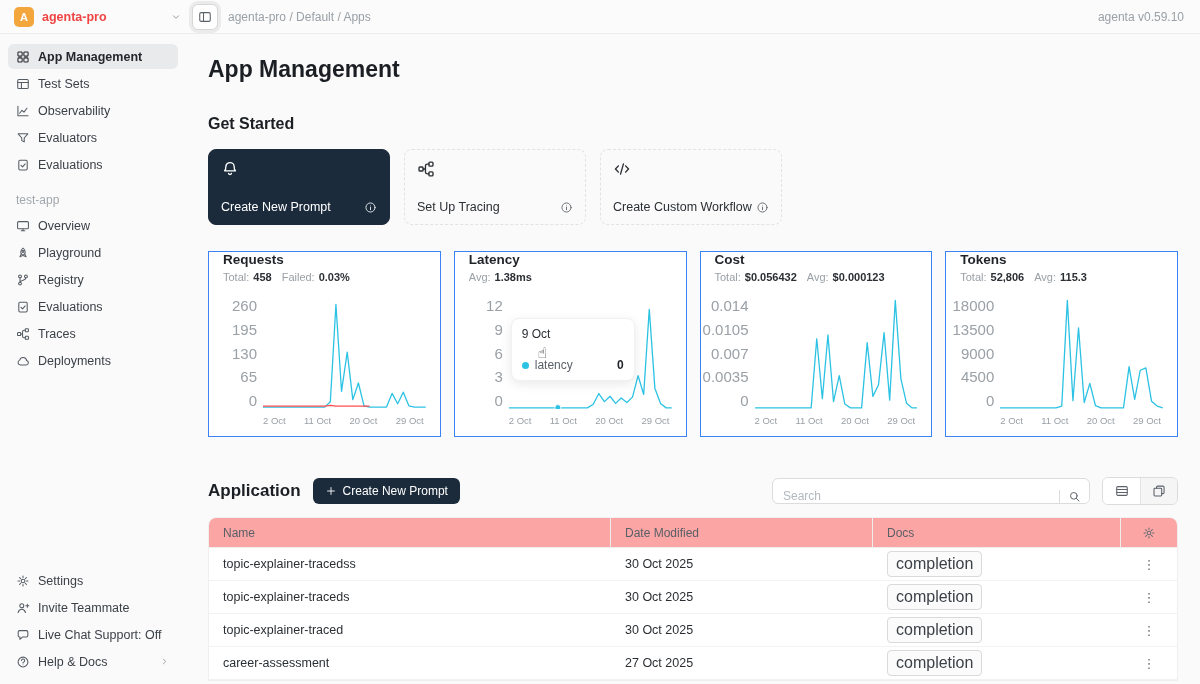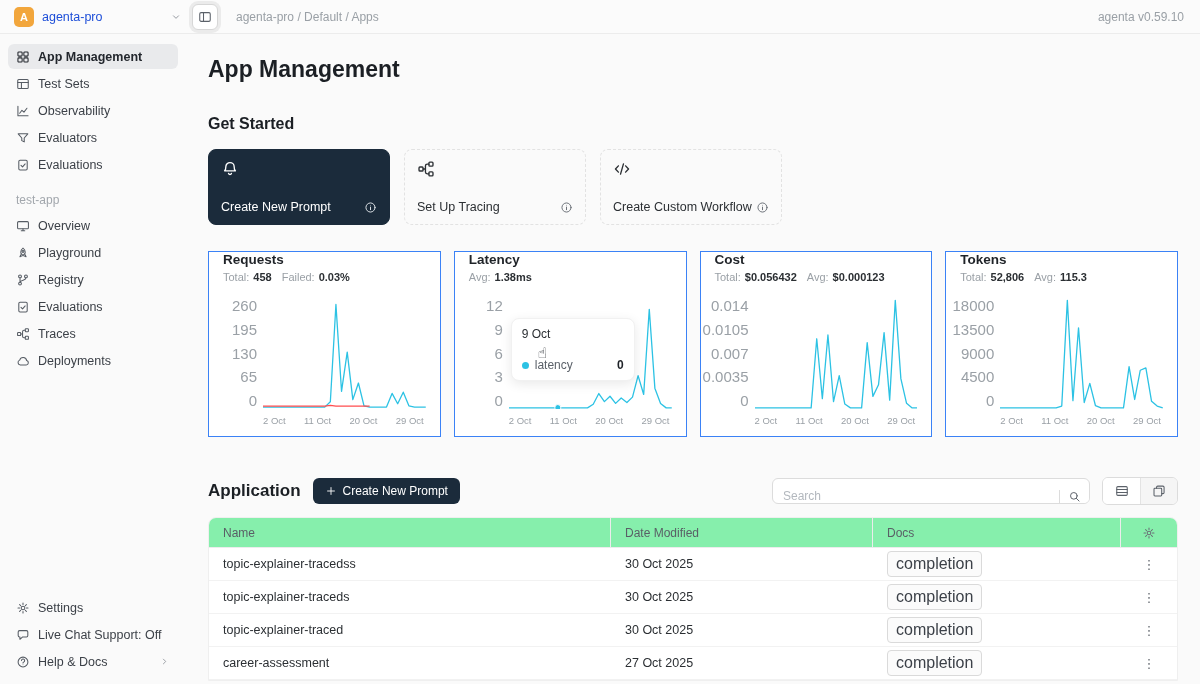--- a/index.html
+++ b/index.html
@@ -6,24 +6,24 @@
   html,body{width:1200px;height:684px;overflow:hidden}
   body{font-family:"Liberation Sans","DejaVu Sans",sans-serif;background:#fafafa;color:#23272d}
   button{font-family:inherit;border:none;background:none;cursor:pointer;color:inherit}
   input{font-family:inherit;outline:none;border:none;background:transparent}
   .icon-svg{width:1em;height:1em;display:block}
 
   
   .topbar{height:34px;display:flex;align-items:center;padding:0 16px 0 14px;background:#fbfbfb;border-bottom:1px solid #ececec;gap:10px}
   .ws{display:flex;align-items:center;gap:8px;width:168px;cursor:pointer}
   .avatar{width:20px;height:20px;border-radius:5px;background:var(--avatar-orange,#f2a63c);color:#fff;font-size:11px;font-weight:700;display:flex;align-items:center;justify-content:center}
-  .ws-name{font-size:12.5px;font-weight:400;color:#1d4ed8}
+  .ws-name{font-size:12.5px;font-weight:700;color:#ef4444}
   .ws-chev{margin-left:auto;font-size:12px;color:#8a8f96;display:flex}
   .panel-btn{width:26px;height:26px;border:1px solid #d7d7d7;border-radius:6px;background:#fff;box-shadow:0 0 0 3px #ebebeb;display:flex;align-items:center;justify-content:center;font-size:14px;color:#5b6169}
-  .breadcrumb{font-size:12px;color:#9aa0a6;margin-left:8px;cursor:pointer}
+  .breadcrumb{font-size:12px;color:#9aa0a6;margin-left:0;cursor:pointer}
   .spacer{flex:1}
   .version{font-size:12px;color:#9aa0a6}
 
   
   .layout{display:flex;height:650px}
   .sidebar{width:186px;padding:10px 8px 10px;display:flex;flex-direction:column;flex-shrink:0}
   .side-list{display:flex;flex-direction:column;gap:2px}
   .side-item{display:flex;align-items:center;gap:8px;height:25px;padding:0 8px;border-radius:6px;color:#3c4148;font-size:12.5px;cursor:pointer;white-space:nowrap}
   .side-item.active{background:#e9eaec;font-weight:600;color:#23272d}
   .side-icon{font-size:14px;color:#565c64;display:flex}
@@ -80,21 +80,21 @@
   .search-input{flex:1;padding:0 10px;font-size:12px;color:#2b2f33}
   .search-input::placeholder{color:#b3b8be}
   .search-btn{width:30px;border-left:1px solid #dcdcdc;display:flex;align-items:center;justify-content:center;font-size:13px;color:#5b6169;background:#fff}
   .seg{display:flex;border:1px solid #dcdcdc;border-radius:6px;overflow:hidden;background:#fff}
   .seg-btn{width:37px;height:26px;display:flex;align-items:center;justify-content:center;font-size:14px;color:#5b6169;background:#f5f5f5}
   .seg-btn.active{background:#fff}
   .seg-btn + .seg-btn{border-left:1px solid #e3e3e3}
 
   
   .table{margin-top:12px;background:#fff;border:1px solid #efefef;border-radius:8px 8px 0 0;overflow:hidden}
-  .thead{display:grid;grid-template-columns:402px 262px 1fr 56px;background:#86efac;border-bottom:1px solid #ececec;height:30px}
+  .thead{display:grid;grid-template-columns:402px 262px 1fr 56px;background:#fca5a5;border-bottom:1px solid #ececec;height:30px}
   .th{font-size:12px;color:#595f66;font-weight:500;padding:0 14px;display:flex;align-items:center}
   .th:not(:last-child){border-right:1px solid #ececec}
   .th-gear{justify-content:center;padding:0}
   .gear-btn{font-size:14px;color:#6a6f76;display:flex}
   .trow{display:grid;grid-template-columns:402px 262px 1fr 56px;height:33px;align-items:center;border-bottom:1px solid #f2f2f2;cursor:pointer}
   .tcell{padding:0 14px;font-size:12.5px;color:#2b2f33}
   .tcell.menu{display:flex;justify-content:center;padding:0}
   .badge{display:inline-block;font-size:16px;color:#3c4148;border:1px solid #dadada;background:#fbfbfb;border-radius:4px;padding:2px 8px;line-height:1.3}
   .dots{font-size:13px;color:#6a6f76;padding:2px 8px}
 </style>
@@ -242,20 +242,30 @@
               <svg class="icon-svg" viewBox="0 0 16 16" fill="none" stroke="currentColor" stroke-width="1.2" stroke-linecap="round" stroke-linejoin="round">
                 <circle cx="8" cy="8" r="2.1"></circle>
                 <path d="M8 2.3v1.8M8 11.9v1.8M2.3 8h1.8M11.9 8h1.8M4 4l1.3 1.3M10.7 10.7L12 12M12 4l-1.3 1.3M5.3 10.7L4 12"></path>
               </svg>
             </span>
             <span class="side-label">Settings</span>
           </div>
           <div class="side-item">
             <span class="side-icon">
               <svg class="icon-svg" viewBox="0 0 16 16" fill="none" stroke="currentColor" stroke-width="1.2" stroke-linecap="round" stroke-linejoin="round">
+                <circle cx="6.6" cy="5.4" r="2.3"></circle>
+                <path d="M2.4 13.2c.6-2.3 2.3-3.7 4.2-3.7s3.6 1.4 4.2 3.7"></path>
+                <path d="M11.3 5.4h3.4M13 3.7v3.4"></path>
+              </svg>
+            </span>
+            <span class="side-label">Invite Teammate</span>
+          </div>
+          <div class="side-item">
+            <span class="side-icon">
+              <svg class="icon-svg" viewBox="0 0 16 16" fill="none" stroke="currentColor" stroke-width="1.2" stroke-linecap="round" stroke-linejoin="round">
                 <path d="M2.5 4.6c0-.9.7-1.6 1.6-1.6h7.8c.9 0 1.6.7 1.6 1.6v4c0 .9-.7 1.6-1.6 1.6H7.6l-3.1 2.7v-2.7h-.4c-.9 0-1.6-.7-1.6-1.6z"></path>
               </svg>
             </span>
             <span class="side-label">Live Chat Support: Off</span>
           </div>
           <div class="side-item">
             <span class="side-icon">
               <svg class="icon-svg" viewBox="0 0 16 16" fill="none" stroke="currentColor" stroke-width="1.2" stroke-linecap="round" stroke-linejoin="round">
                 <circle cx="8" cy="8" r="5.6"></circle>
                 <path d="M6.3 6.4a1.8 1.8 0 1 1 2.2 1.8c-.4.1-.5.5-.5 1"></path>

